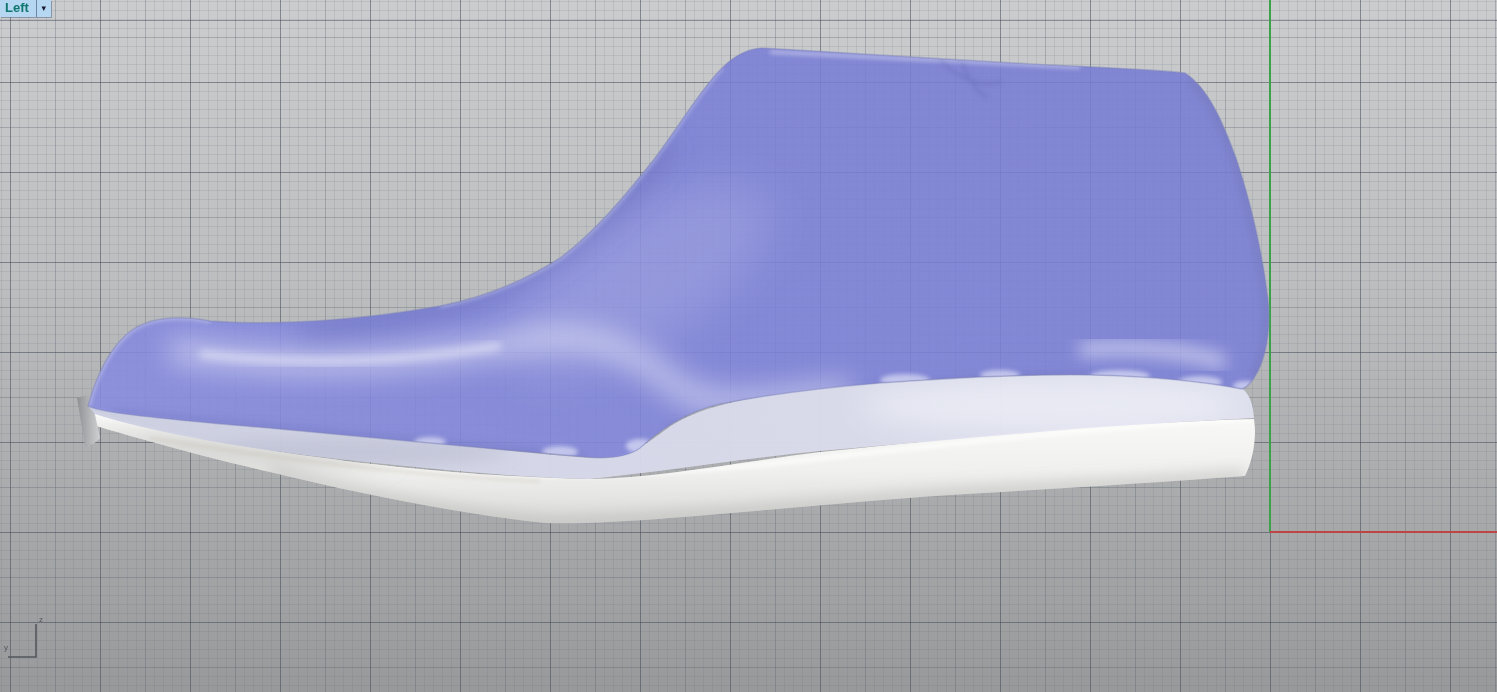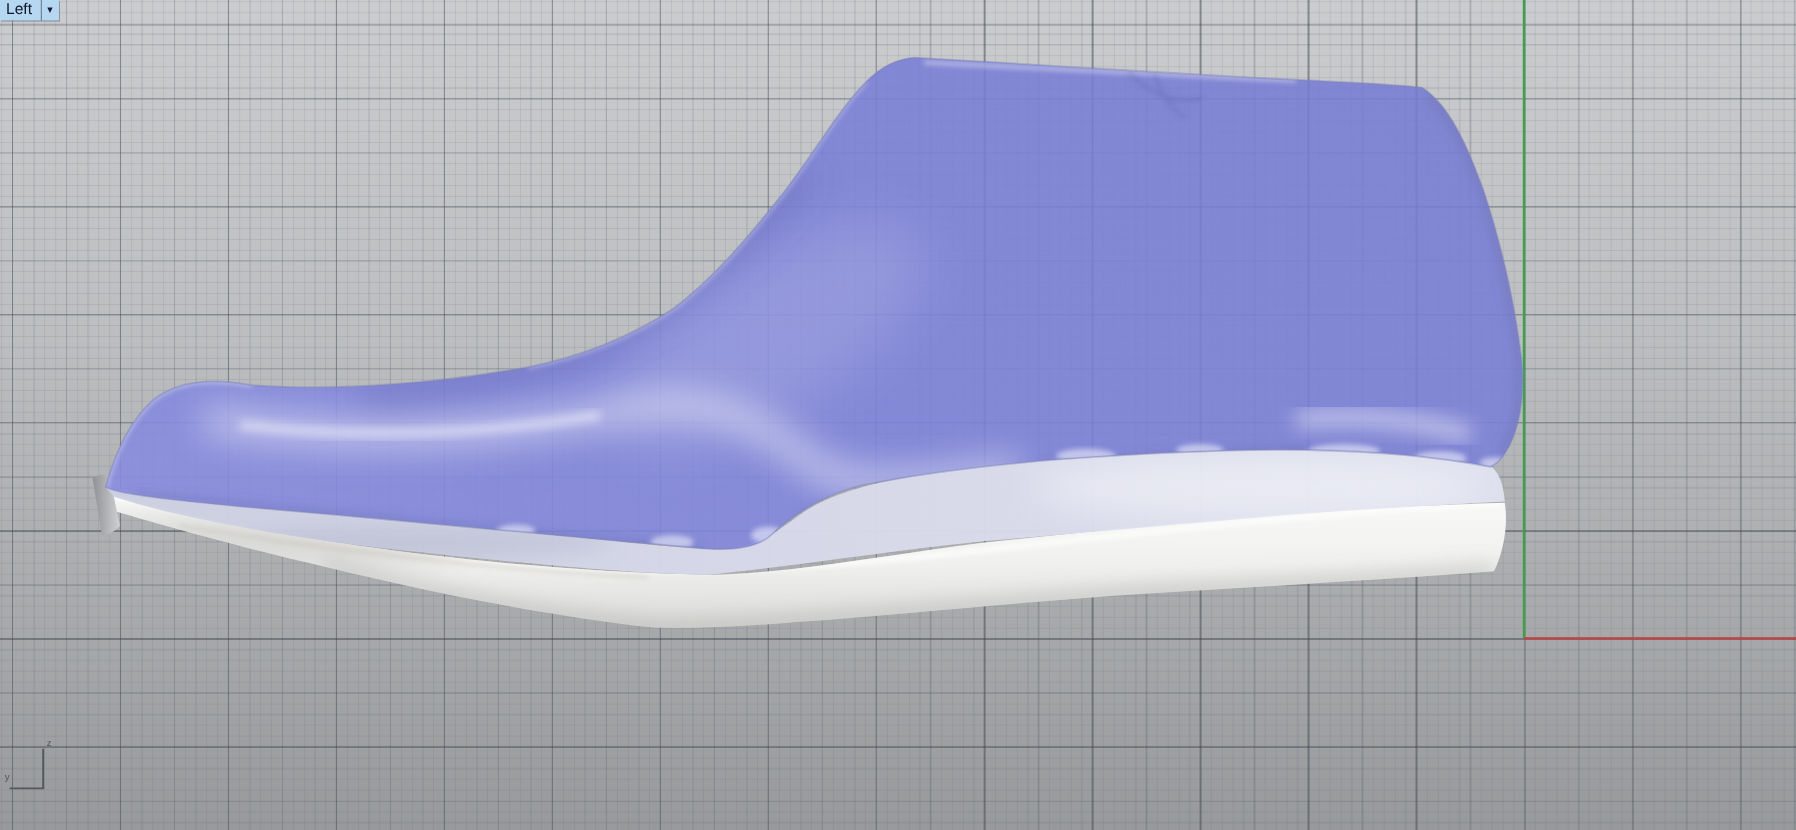--- a/index.html
+++ b/index.html
@@ -24,21 +24,21 @@
   .axis-x{ position:absolute; left:1270px; top:531px; width:227px; height:2px; background:#bf4444; }
   #model-svg{ position:absolute; left:0; top:0; }
 
   
   .vp-pill{
     position:absolute; left:0; top:0; display:flex; align-items:stretch;
     height:17px; box-shadow:1px 1px 0 rgba(90,105,130,.55);
     cursor:pointer; user-select:none;
   }
   .vp-title{
-    background:#b5d7f2; color:#0f172a; font-size:13px; font-weight:normal;
+    background:#b5d7f2; color:#0f766e; font-size:13px; font-weight:bold;
     line-height:16px; padding:0 7px 11px 5px;
   }
   .vp-sep{ width:1px; background:#6e86a0; }
   .vp-dd{
     background:#b5d7f2; width:14px; display:flex; align-items:center; justify-content:center;
     color:#16182f; font-size:9px; line-height:1;
   }
   
   .cplane-corner{ position:absolute; left:0; top:610px; width:60px; height:60px; }
   .cp-label{

